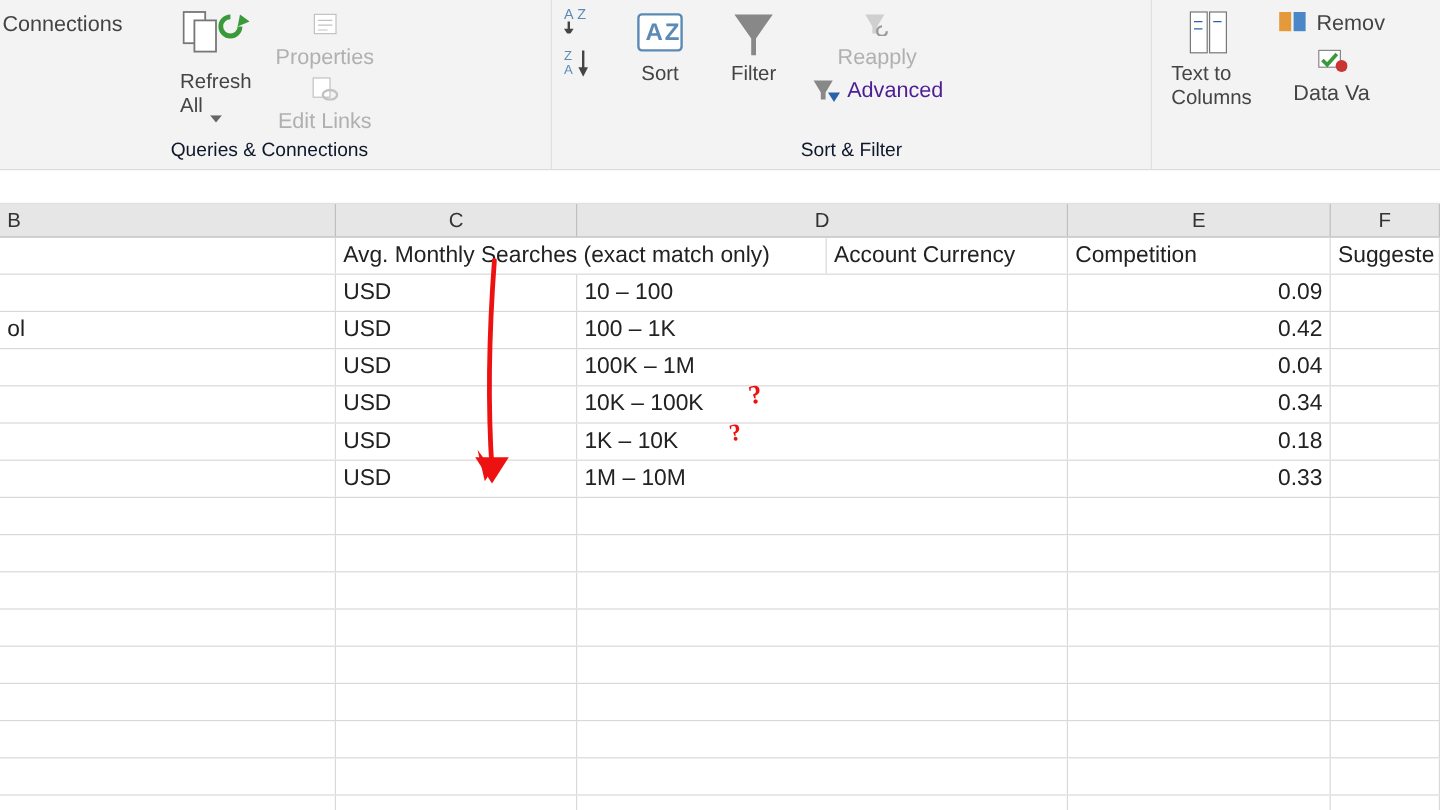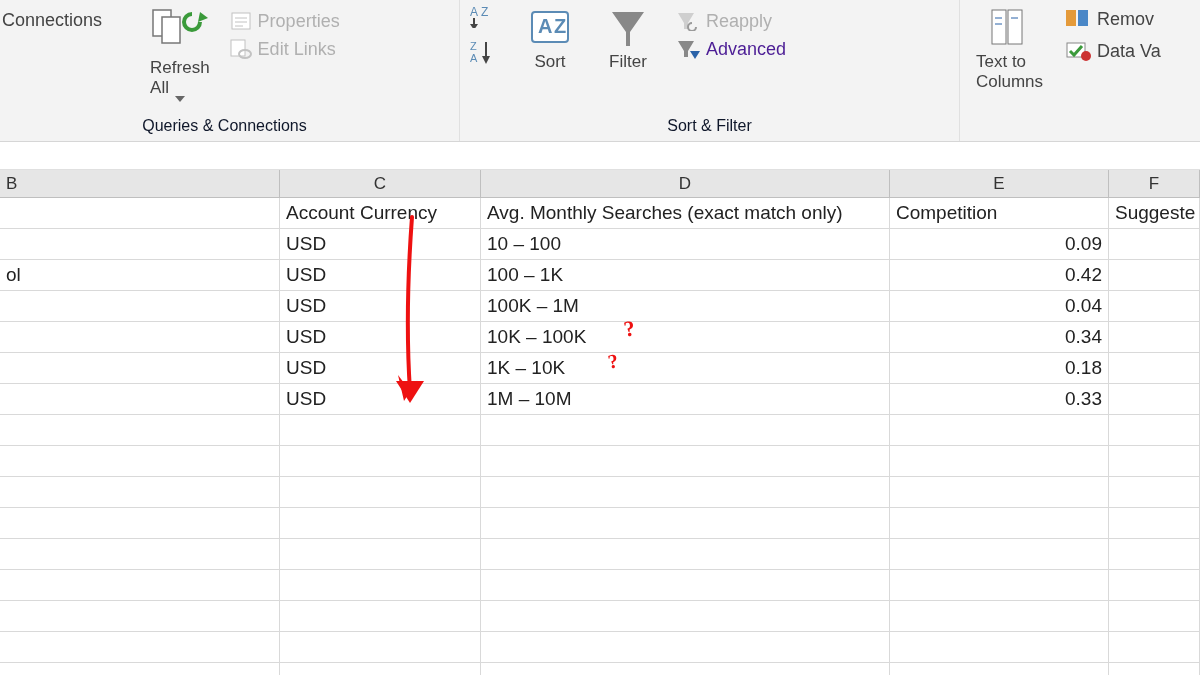--- a/index.html
+++ b/index.html
@@ -23,21 +23,21 @@
     padding: 4px 10px 2px 10px;
     border-right: 1px solid #e0e0e0;
     height: 100%;
   }
   .ribgroup .body { display: flex; align-items: flex-start; gap: 10px; flex: 1; }
   .ribgroup .label { text-align: center; font-size: 16px; color: #0f172a; padding: 4px 0 4px 0; }
   .ico-slot { display: flex; flex-direction: column; align-items: center; justify-content: flex-start; padding: 2px 6px; font-size: 16px; color: #444; }
   .ico-slot .cap { font-size: 17px; color: #444; line-height: 20px; text-align: left; margin-top: 2px; }
   .mini-list { display: flex; flex-direction: column; gap: 6px; padding-top: 2px; }
   .mini-item { display: flex; align-items: center; gap: 6px; font-size: 18px; color: #a0a0a0; line-height: 22px; }
-  .disabled { color: #b0b0b0; }
+  .disabled { color: #b0b0b0; flex-direction: column; }
   .ribbon-text { font-size: 18px; color: #444; }
 
   
   .formula-gap { height: 28px; background: #fff; border-bottom: 1px solid #e0e0e0; }
 
   
   .col-headers { display: flex; height: 28px; background: #e6e6e6; border-bottom: 1px solid #bfbfbf; font-size: 17px; color: #333; }
   .col-headers .ch { border-right: 1px solid #bfbfbf; display: flex; align-items: center; justify-content: center; }
   
   .cw-b { width: 280px; }
@@ -179,21 +179,21 @@
 Columns</div>
       </div>
       <div class="mini-list" style="margin-top:2px; gap:10px;">
         <div class="mini-item" style="color:#444;">
           <svg width="26" height="20">
             <rect x="1" y="1" width="10" height="16" fill="#e49a3a"></rect>
             <rect x="13" y="1" width="10" height="16" fill="#4a87c7"></rect>
           </svg>
           <span>Remov</span>
         </div>
-        <div class="mini-item" style="color:#444;">
+        <div class="mini-item" style="color:#444;flex-direction:column;">
           <svg width="26" height="20">
             <rect x="2" y="2" width="18" height="14" fill="#fff" stroke="#888"></rect>
             <polyline points="5,10 9,14 17,5" fill="none" stroke="#3a9a3a" stroke-width="3"></polyline>
             <circle cx="21" cy="15" r="5" fill="#c33"></circle>
           </svg>
           <span>Data Va</span>
         </div>
       </div>
     </div>
     <div class="label">&nbsp;</div>
@@ -207,22 +207,22 @@
   <div class="ch cw-c">C</div>
   <div class="ch cw-d">D</div>
   <div class="ch cw-e">E</div>
   <div class="ch cw-f">F</div>
 </div>
 
 <div class="grid">
 
   <div class="row">
     <div class="cell cw-b"></div>
+    <div class="cell cw-d header-cell">Avg. Monthly Searches (exact match only)</div>
     <div class="cell cw-c header-cell">Account Currency</div>
-    <div class="cell cw-d header-cell">Avg. Monthly Searches (exact match only)</div>
     <div class="cell cw-e header-cell">Competition</div>
     <div class="cell cw-f header-cell">Suggeste</div>
   </div>
 
   <div class="row">
     <div class="cell cw-b"></div>
     <div class="cell cw-c">USD</div>
     <div class="cell cw-d">10 – 100</div>
     <div class="cell cw-e right">0.09</div>
     <div class="cell cw-f"></div>

